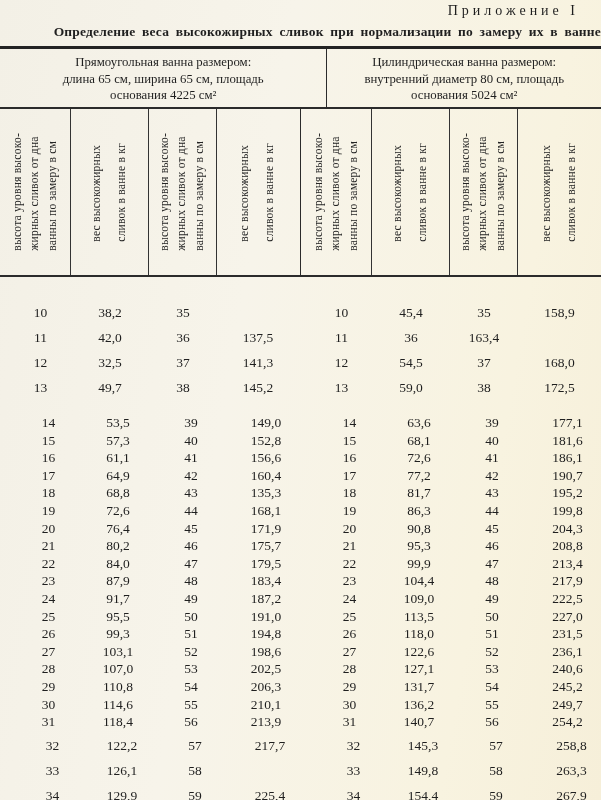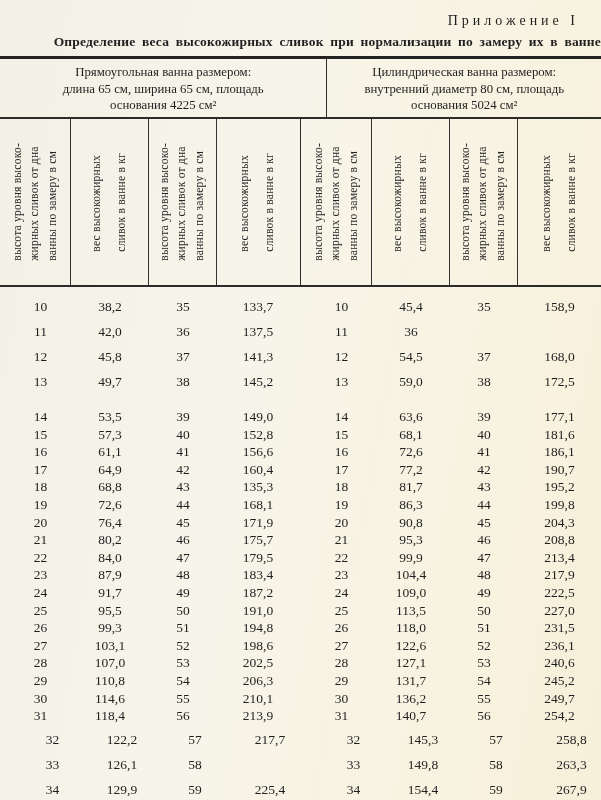--- a/index.html
+++ b/index.html
@@ -5,21 +5,21 @@
   * { margin:0; padding:0; box-sizing:border-box; }
   html,body { width:601px; height:800px; overflow:hidden; }
   body {
     font-family:"Liberation Serif", "DejaVu Serif", serif;
     color:#1f1f1f;
     background:linear-gradient(100deg,#f3f0e6 0%,#f7f4ea 40%,#f8f3e0 78%,#f6efd9 100%);
   }
   .page { width:601px; height:800px; position:relative; }
 
   .appendix {
-    text-align:right; padding:13px 22px 0 0;
+    text-align:right; padding:3px 22px 0 0;
     font-size:14px; letter-spacing:4px;
   }
   .main-title {
     text-align:right; font-weight:bold; font-size:13.5px;
     margin-top:5px; word-spacing:3px; letter-spacing:.2px;
   }
   .title-rule { border-top:3px solid #232323; margin-top:6px; }
 
   
   .caption-band { display:flex; height:60px; border-bottom:2px solid #2b2b2b; }
@@ -43,22 +43,22 @@
     white-space:pre; font-size:11.6px; letter-spacing:.2px; color:#242424;
   }
   .vt.h { line-height:1.5; }
   .vt.w { line-height:2.15; }
 
   
   .data-band { display:flex; }
   .half.left  { width:301px; }
   .half.right { width:300px; }
   .group { }
-  .g0 { padding-top:7px; }
-  .g1 { margin-top:14px; }
+  .g0 { padding-top:23px; }
+  .g1 { margin-top:14px;padding-left:8px; }
   .g2 { margin-top:2px;margin-left:12px; }
   .row { display:grid; font-size:13.5px; }
   .half.left  .row { grid-template-columns:71px 78px 68px 82px; }
   .half.right .row { grid-template-columns:71px 78px 68px 83px; }
   .g0 .row { line-height:25px; }
   .g1 .row { line-height:17.6px; }
   .g2 .row { line-height:25px; }
   .cell { text-align:center; }
   .cell.c0 { padding-left:10px; }
 </style>
@@ -123,31 +123,30 @@
     </div>
   </div>
 
   <div class="data-band">
     <div class="half left">
         <div class="group g0">
           <div class="row">
             <div class="cell c0">10</div>
             <div class="cell c1">38,2</div>
             <div class="cell c2">35</div>
-            <div class="cell c3">133,7</div>
           </div>
           <div class="row">
             <div class="cell c0">11</div>
             <div class="cell c1">42,0</div>
             <div class="cell c2">36</div>
             <div class="cell c3">137,5</div>
           </div>
           <div class="row">
             <div class="cell c0">12</div>
-            <div class="cell c1">45,8</div>
+            <div class="cell c1">32,5</div>
             <div class="cell c2">37</div>
             <div class="cell c3">141,3</div>
           </div>
           <div class="row">
             <div class="cell c0">13</div>
             <div class="cell c1">49,7</div>
             <div class="cell c2">38</div>
             <div class="cell c3">145,2</div>
           </div>
         </div>
@@ -285,20 +284,21 @@
         <div class="group g0">
           <div class="row">
             <div class="cell c0">10</div>
             <div class="cell c1">45,4</div>
             <div class="cell c2">35</div>
             <div class="cell c3">158,9</div>
           </div>
           <div class="row">
             <div class="cell c0">11</div>
             <div class="cell c2">36</div>
+            <div class="cell c3">163,4</div>
           </div>
           <div class="row">
             <div class="cell c0">12</div>
             <div class="cell c1">54,5</div>
             <div class="cell c2">37</div>
             <div class="cell c3">168,0</div>
           </div>
           <div class="row">
             <div class="cell c0">13</div>
             <div class="cell c1">59,0</div>

